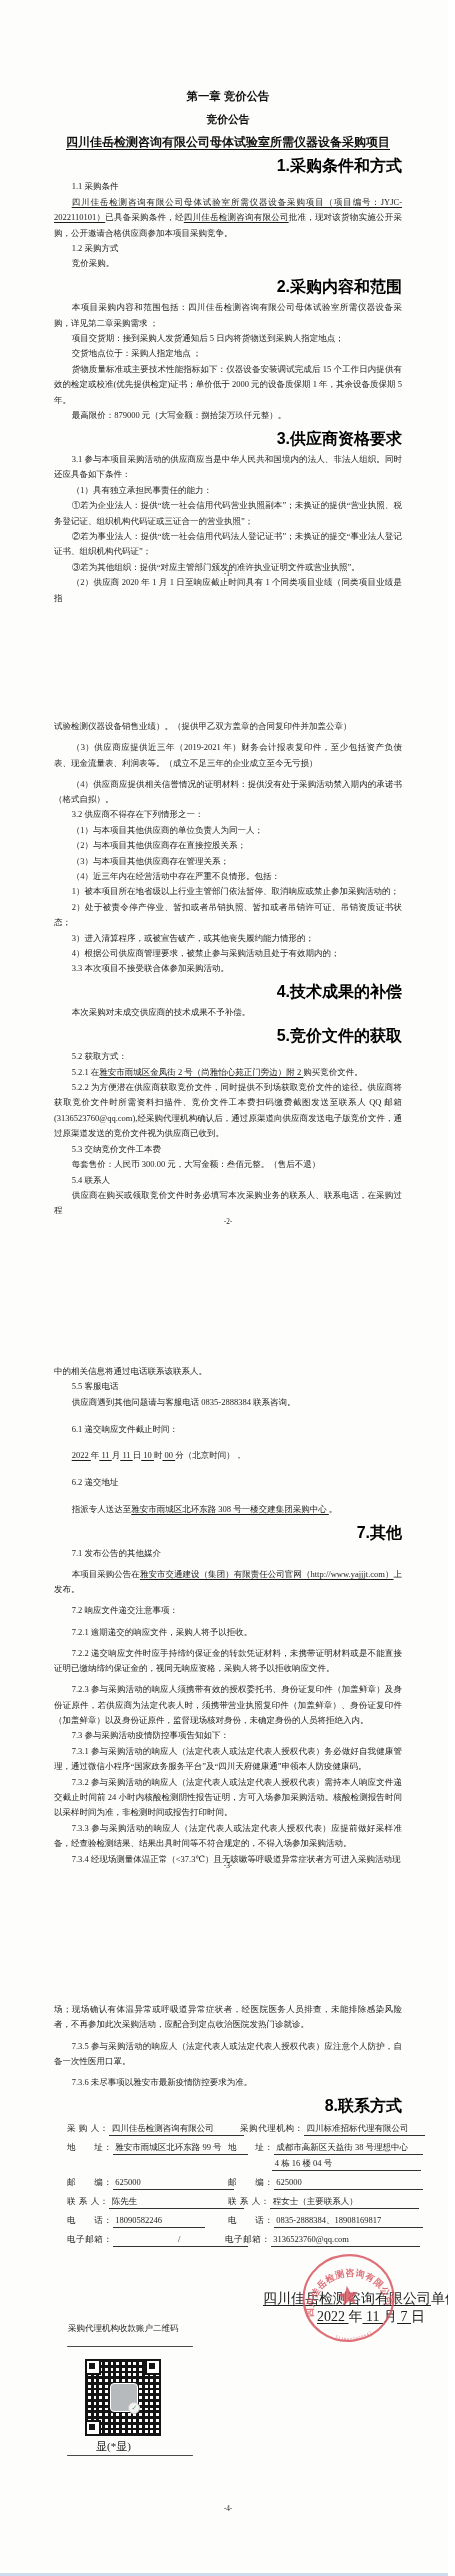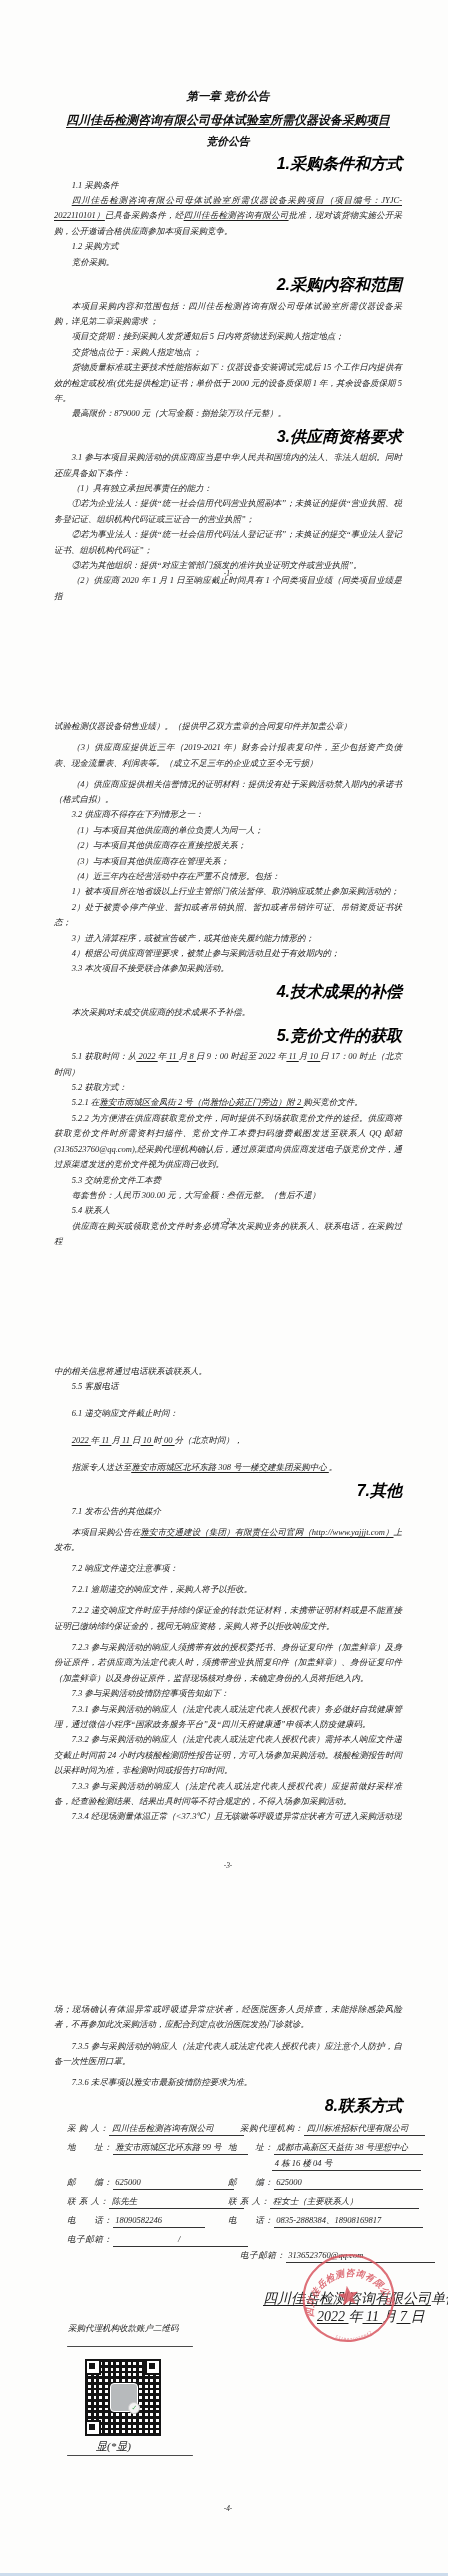--- a/index.html
+++ b/index.html
@@ -1,17 +1,17 @@
 <!DOCTYPE html>
 <html style="font-size:9px"><head>
 <meta charset="utf-8">
 <style>
   html,body{margin:0;padding:0;background:#ffffff;}
   body{width:456px;font-family:"Liberation Serif","DejaVu Serif",serif;}
-  .doc{position:relative;width:448px;height:2576px;background:#fdfdfc;overflow:hidden;font-style:italic;}
+  .doc{position:relative;width:448px;height:2576px;background:#fdfdfc;overflow:hidden;}
   .flow{position:absolute;left:54px;width:348px;}
   .para{margin:0;font-size:8.5px;line-height:15.4px;text-align:justify;color:#1c1c1c;}
   .b{text-indent:17.7px;}
   .bn{text-indent:0;}
   .g{margin-top:5.7px;}
   .g2{margin-top:11.4px;}
   .h{font-family:"Liberation Sans","DejaVu Sans",sans-serif;font-weight:bold;font-size:16px;
      line-height:16px;margin:7.4px 0 5.1px 0;text-indent:0;color:#000;text-align:right;}
   .ct{font-family:"Liberation Sans","DejaVu Sans",sans-serif;text-align:center;font-weight:bold;
       font-size:11.4px;line-height:16px;margin:0 0 8px 0;text-indent:0;color:#111;}
@@ -49,22 +49,22 @@
               font-size:11px;color:#222;}
   .bottom-strip{position:absolute;left:0;top:2573px;width:456px;height:3.4px;background:#ccdcec;}
 </style>
 </head>
 <body>
 
 <div class="doc">
 
   <div class="flow" style="top:88px;">
       <p class="para ct">第一章 竞价公告</p>
+      <p class="para st">竞价公告</p>
       <p class="para mtl">四川佳岳检测咨询有限公司母体试验室所需仪器设备采购项目</p>
-      <p class="para st">竞价公告</p>
       <p class="para h">1.采购条件和方式</p>
       <p class="para b">1.1 采购条件</p>
       <p class="para b"><span class="u">四川佳岳检测咨询有限公司母体试验室所需仪器设备采购项目（项目编号：JYJC-2022110101）</span>已具备采购条件，经<span class="u">四川佳岳检测咨询有限公司</span>批准，现对该货物实施公开采购，公开邀请合格供应商参加本项目采购竞争。</p>
       <p class="para b">1.2 采购方式</p>
       <p class="para b">竞价采购。</p>
       <p class="para h">2.采购内容和范围</p>
       <p class="para b">本项目采购内容和范围包括：四川佳岳检测咨询有限公司母体试验室所需仪器设备采购，详见第二章采购需求 ；</p>
       <p class="para b">项目交货期：接到采购人发货通知后 5 日内将货物送到采购人指定地点；</p>
       <p class="para b">交货地点位于：采购人指定地点 ；</p>
       <p class="para b">货物质量标准或主要技术性能指标如下：仪器设备安装调试完成后 15 个工作日内提供有效的检定或校准(优先提供检定)证书；单价低于 2000 元的设备质保期 1 年，其余设备质保期 5 年。</p>
@@ -89,36 +89,37 @@
       <p class="para b">（3）与本项目其他供应商存在管理关系；</p>
       <p class="para b">（4）近三年内在经营活动中存在严重不良情形。包括：</p>
       <p class="para b">1）被本项目所在地省级以上行业主管部门依法暂停、取消响应或禁止参加采购活动的；</p>
       <p class="para b">2）处于被责令停产停业、暂扣或者吊销执照、暂扣或者吊销许可证、吊销资质证书状态；</p>
       <p class="para b">3）进入清算程序，或被宣告破产，或其他丧失履约能力情形的；</p>
       <p class="para b">4）根据公司供应商管理要求，被禁止参与采购活动且处于有效期内的；</p>
       <p class="para b">3.3 本次项目不接受联合体参加采购活动。</p>
       <p class="para h">4.技术成果的补偿</p>
       <p class="para b">本次采购对未成交供应商的技术成果不予补偿。</p>
       <p class="para h">5.竞价文件的获取</p>
-      <p class="para b">5.1 获取时间：从<span class="u"> 2022 </span>年<span class="u"> 11 </span>月<span class="u"> 8 </span>日 9：00 时起至 2022 年<span class="u"> 11 </span>月<span class="u"> 10 </span>日 17：00 时止（北京时间）</p>
       <p class="para b">5.2 获取方式：</p>
       <p class="para b">5.2.1 在<span class="u">雅安市雨城区金凤街 2 号（尚雅怡心苑正门旁边）附 2 </span>购买竞价文件。</p>
       <p class="para b">5.2.2 为方便潜在供应商获取竞价文件，同时提供不到场获取竞价文件的途径。供应商将获取竞价文件时所需资料扫描件、竞价文件工本费扫码缴费截图发送至联系人 QQ 邮箱(3136523760@qq.com),经采购代理机构确认后，通过原渠道向供应商发送电子版竞价文件，通过原渠道发送的竞价文件视为供应商已收到。</p>
       <p class="para b">5.3 交纳竞价文件工本费</p>
       <p class="para b">每套售价：人民币 300.00 元，大写金额：叁佰元整。（售后不退）</p>
       <p class="para b">5.4 联系人</p>
       <p class="para b">供应商在购买或领取竞价文件时务必填写本次采购业务的联系人、联系电话，在采购过程</p>
     </div>
   <div class="pageno" style="top:1217px;">-2-</div>
 
   <div class="flow" style="top:1364px;">
       <p class="para bn">中的相关信息将通过电话联系该联系人。</p>
       <p class="para b">5.5 客服电话</p>
+      <p class="para b">供应商遇到其他问题请与客服电话 0835-2888384 联系咨询。</p>
       <p class="para b g2">6.1 递交响应文件截止时间：</p>
       <p class="para b g2"><span class="u">2022 </span>年<span class="u"> 11 </span>月<span class="u"> 11 </span>日<span class="u"> 10 </span>时<span class="u"> 00 </span>分（北京时间），</p>
+      <p class="para b g2">6.2 递交地址</p>
       <p class="para b g2">指派专人送达至<span class="u">雅安市雨城区北环东路 308 号一楼交建集团采购中心 </span>。</p>
       <p class="para h">7.其他</p>
       <p class="para b">7.1 发布公告的其他媒介</p>
       <p class="para b g">本项目采购公告在<span class="u">雅安市交通建设（集团）有限责任公司官网（http://www.yajjjt.com）</span>上发布。</p>
       <p class="para b g">7.2 响应文件递交注意事项：</p>
       <p class="para b g">7.2.1 逾期递交的响应文件，采购人将予以拒收。</p>
       <p class="para b g">7.2.2 递交响应文件时应手持缔约保证金的转款凭证材料，未携带证明材料或是不能直接证明已缴纳缔约保证金的，视同无响应资格，采购人将予以拒收响应文件。</p>
       <p class="para b g">7.2.3 参与采购活动的响应人须携带有效的授权委托书、身份证复印件（加盖鲜章）及身份证原件，若供应商为法定代表人时，须携带营业执照复印件（加盖鲜章）、身份证复印件（加盖鲜章）以及身份证原件，监督现场核对身份，未确定身份的人员将拒绝入内。</p>
       <p class="para b">7.3 参与采购活动疫情防控事项告知如下：</p>
       <p class="para b">7.3.1 参与采购活动的响应人（法定代表人或法定代表人授权代表）务必做好自我健康管理，通过微信小程序“国家政务服务平台”及“四川天府健康通”申领本人防疫健康码。</p>
@@ -165,21 +166,21 @@
   </div>
   <div class="crow" style="left:228px;top:2176px;">
     <span class="lbl">邮　　编：</span><span class="val w250">625000</span>
   </div>
   <div class="crow" style="left:228px;top:2195px;">
     <span class="lbl">联 系 人：</span><span class="val w250">程女士（主要联系人）</span>
   </div>
   <div class="crow" style="left:228px;top:2214px;">
     <span class="lbl">电　　话：</span><span class="val w250">0835-2888384、18908169817</span>
   </div>
-  <div class="crow" style="left:240px;top:2233px;margin-top:16px;">
+  <div class="crow" style="left:225px;top:2233px;">
     <span class="lbl">电子邮箱：</span><span class="val w250">3136523760@qq.com</span>
   </div>
 
   <div class="sealline" style="left:263px;top:2290px;"><span class="u">四川佳岳检测咨询有限公司</span>单位公章</div>
   <div class="sealline" style="left:317px;top:2308px;"><span class="u"> 2022 </span>年<span class="u"> 11 </span>月<span class="u"> 7 </span>日</div>
 
   <svg class="stamp" viewBox="0 0 200 190" aria-hidden="true">
     <ellipse cx="100" cy="95" rx="84" ry="80" fill="none" stroke="currentColor" stroke-width="4"></ellipse>
     <path id="sealArcTop" d="M 30,120 A 70,66 0 1 1 170,120" fill="none"></path>
     <text font-size="17" fill="currentColor" letter-spacing="1" font-weight="bold">

